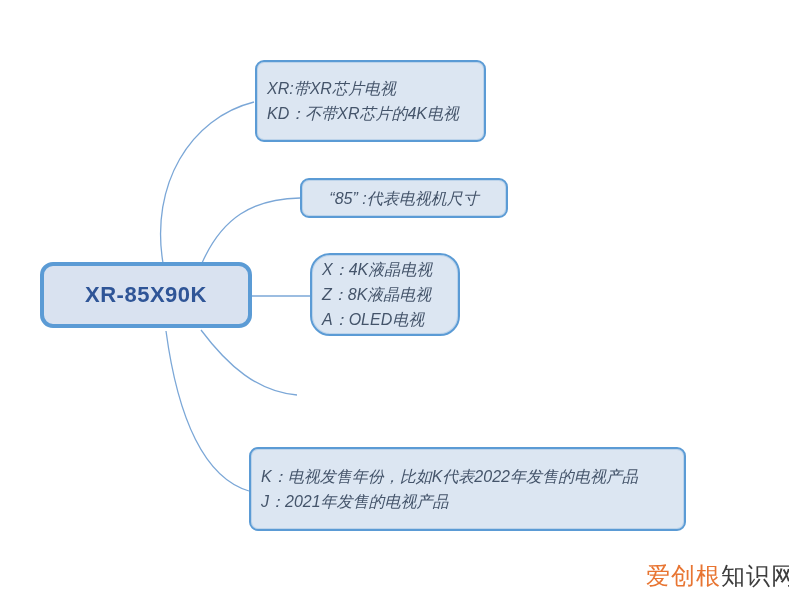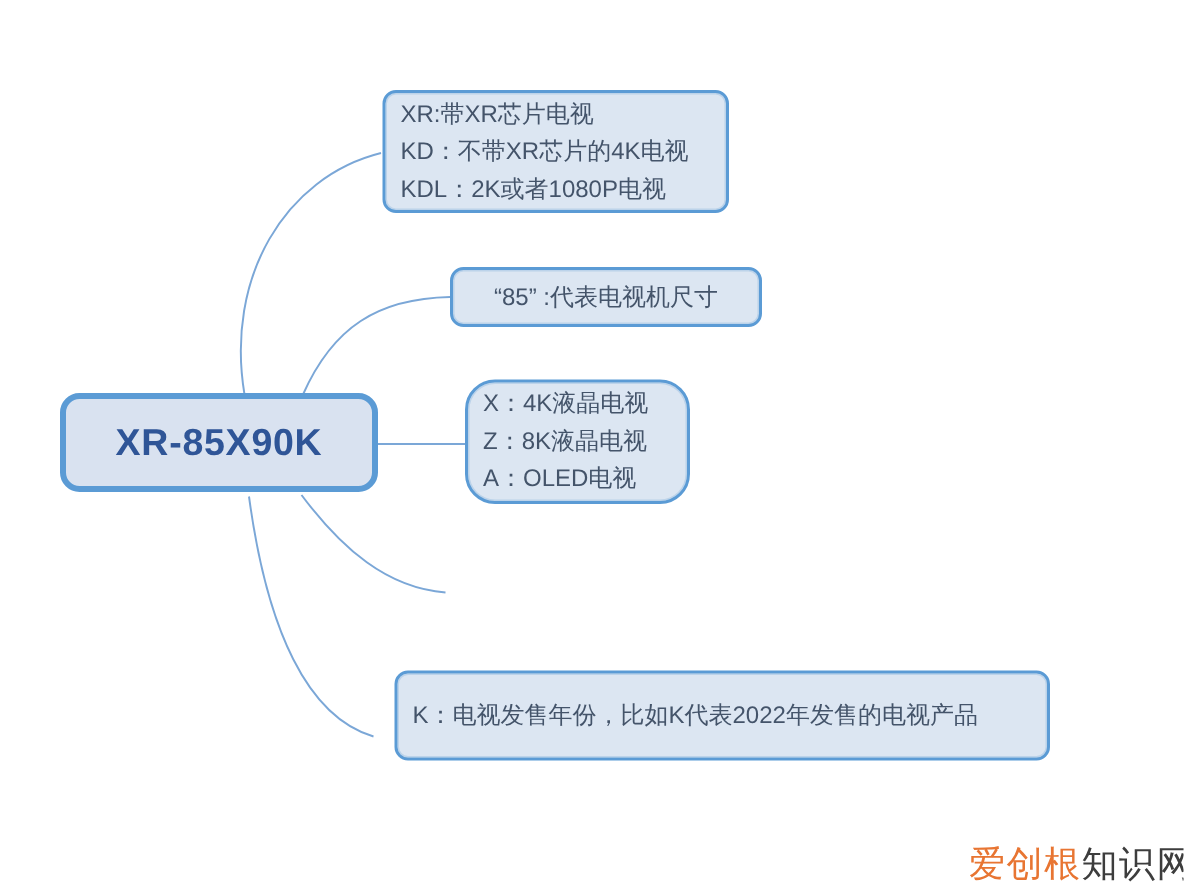--- a/index.html
+++ b/index.html
@@ -37,39 +37,39 @@
     color:var(--box-text);
     font-size:16px;
     line-height:25px;
     display:flex;
     flex-direction:column;
     justify-content:center;
     padding:2px 10px;
     box-shadow: 0 0 0 1px rgba(91,155,213,0.25) inset;
   }
   .node.center { align-items:center; text-align:center; padding:2px 16px; }
-  .node .line { white-space:nowrap; }
+  .node .line { white-space:nowrap;font-style:italic; }
   .root {
     position:absolute;
     left:40px; top:262px; width:212px; height:66px;
     box-sizing:border-box;
     background:var(--root-fill);
     border:4px solid var(--border-blue);
     border-radius:13px;
     display:flex; align-items:center; justify-content:center;
     color:var(--root-text);
-    font-size:25px;
+    font-size:22px;
     font-weight:bold;
     letter-spacing:0.5px;
   }
   .b1 { left:255px; top:60px;  width:231px; height:82px; }
   .b2 { left:300px; top:178px; width:208px; height:40px; }
   .b3 { left:310px; top:253px; width:150px; height:83px;border-radius:20px; }
   .b4 { left:297px; top:375px; width:411px; height:37px; }
-  .b5 { left:263px; top:447px; width:437px; height:60px; }
+  .b5 { left:249px; top:447px; width:437px; height:84px; }
   .watermark {
     position:absolute;
     left:646px; top:560px;
     font-size:24px;
     white-space:nowrap;
     letter-spacing:1px;
   }
   .watermark .brand  { color:var(--wm-orange); }
   .watermark .suffix { color:var(--wm-dark); }
 </style>
@@ -86,35 +86,35 @@
     <path d="M166,331 C178,420 205,478 249,491" fill="none" stroke="#7ba7d7" stroke-width="1.3"></path>
   </svg>
 
   <div class="root">
     <span>XR-85X90K</span>
   </div>
 
   <div class="node b1">
     <div class="line">XR:带XR芯片电视</div>
     <div class="line">KD：不带XR芯片的4K电视</div>
-    <div class="line">KDL：2K或者1080P电视</div>
   </div>
 
   <div class="node b2 center">
     <div class="line">“85” :代表电视机尺寸</div>
   </div>
 
   <div class="node b3">
     <div class="line">X：4K液晶电视</div>
     <div class="line">Z：8K液晶电视</div>
     <div class="line">A：OLED电视</div>
   </div>
 
 
   <div class="node b5">
     <div class="line">K：电视发售年份，比如K代表2022年发售的电视产品</div>
+    <div class="line">J：2021年发售的电视产品</div>
   </div>
 
   <div class="watermark">
     <span class="brand">爱创根</span><span class="suffix">知识网</span>
   </div>
 
 </div>
 
 </body></html>

